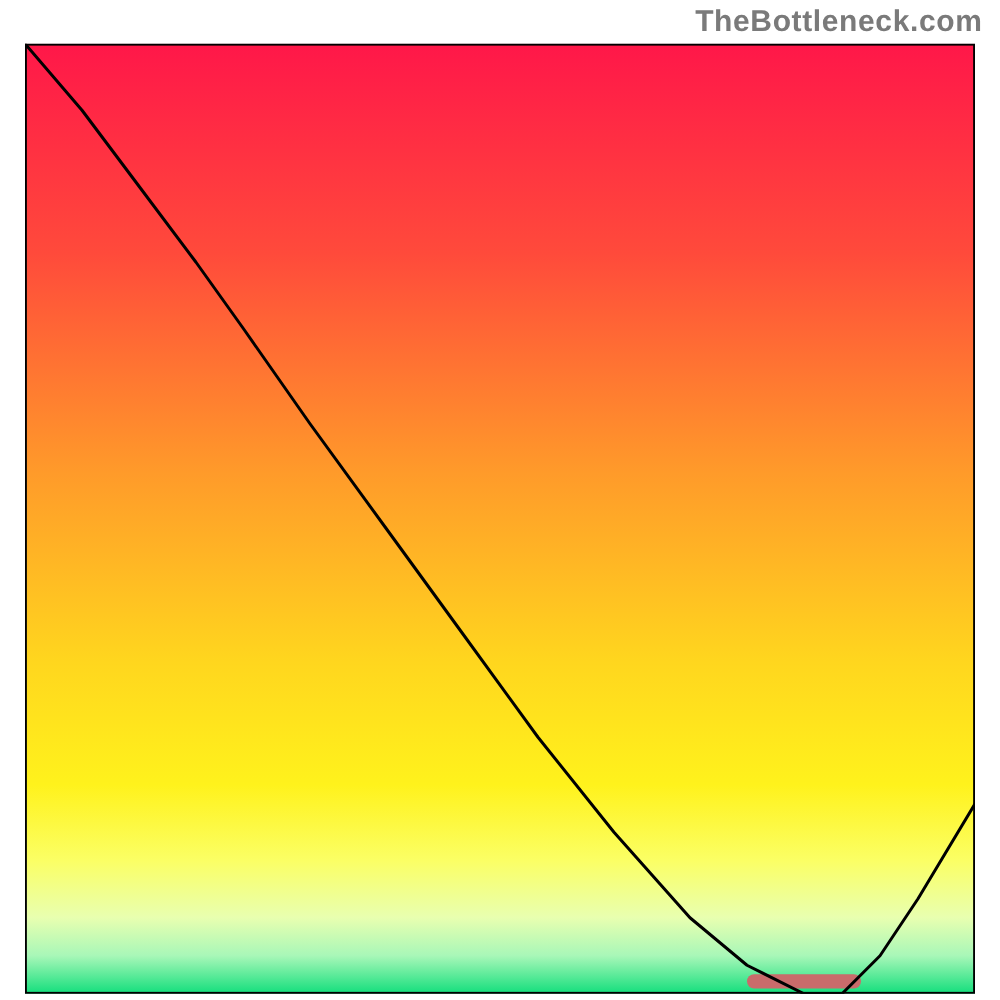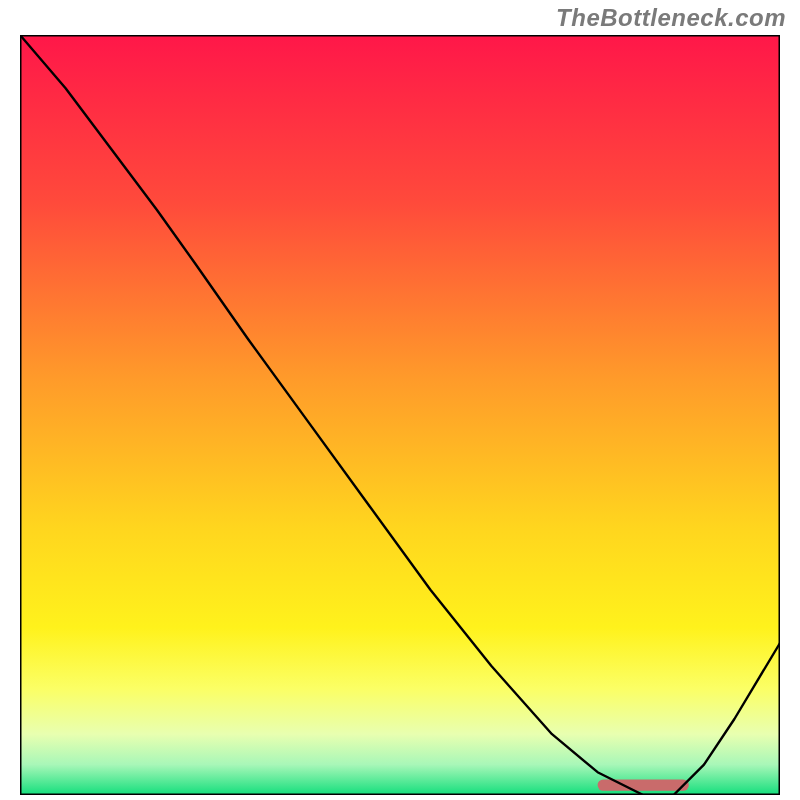--- a/index.html
+++ b/index.html
@@ -8,21 +8,20 @@
     width: 800px;
     height: 800px;
     overflow: hidden;
     background: #ffffff;
     font-family: Arial, Helvetica, sans-serif;
   }
   #stage {
     position: relative;
     width: 796px;
     height: 800px;
-    font-style: italic;
   }
   #watermark {
     position: absolute;
     top: 4px;
     right: 10px;
     font-size: 24px;
     font-weight: bold;
     color: #7a7a7a;
     letter-spacing: 0.5px;
     user-select: none;

